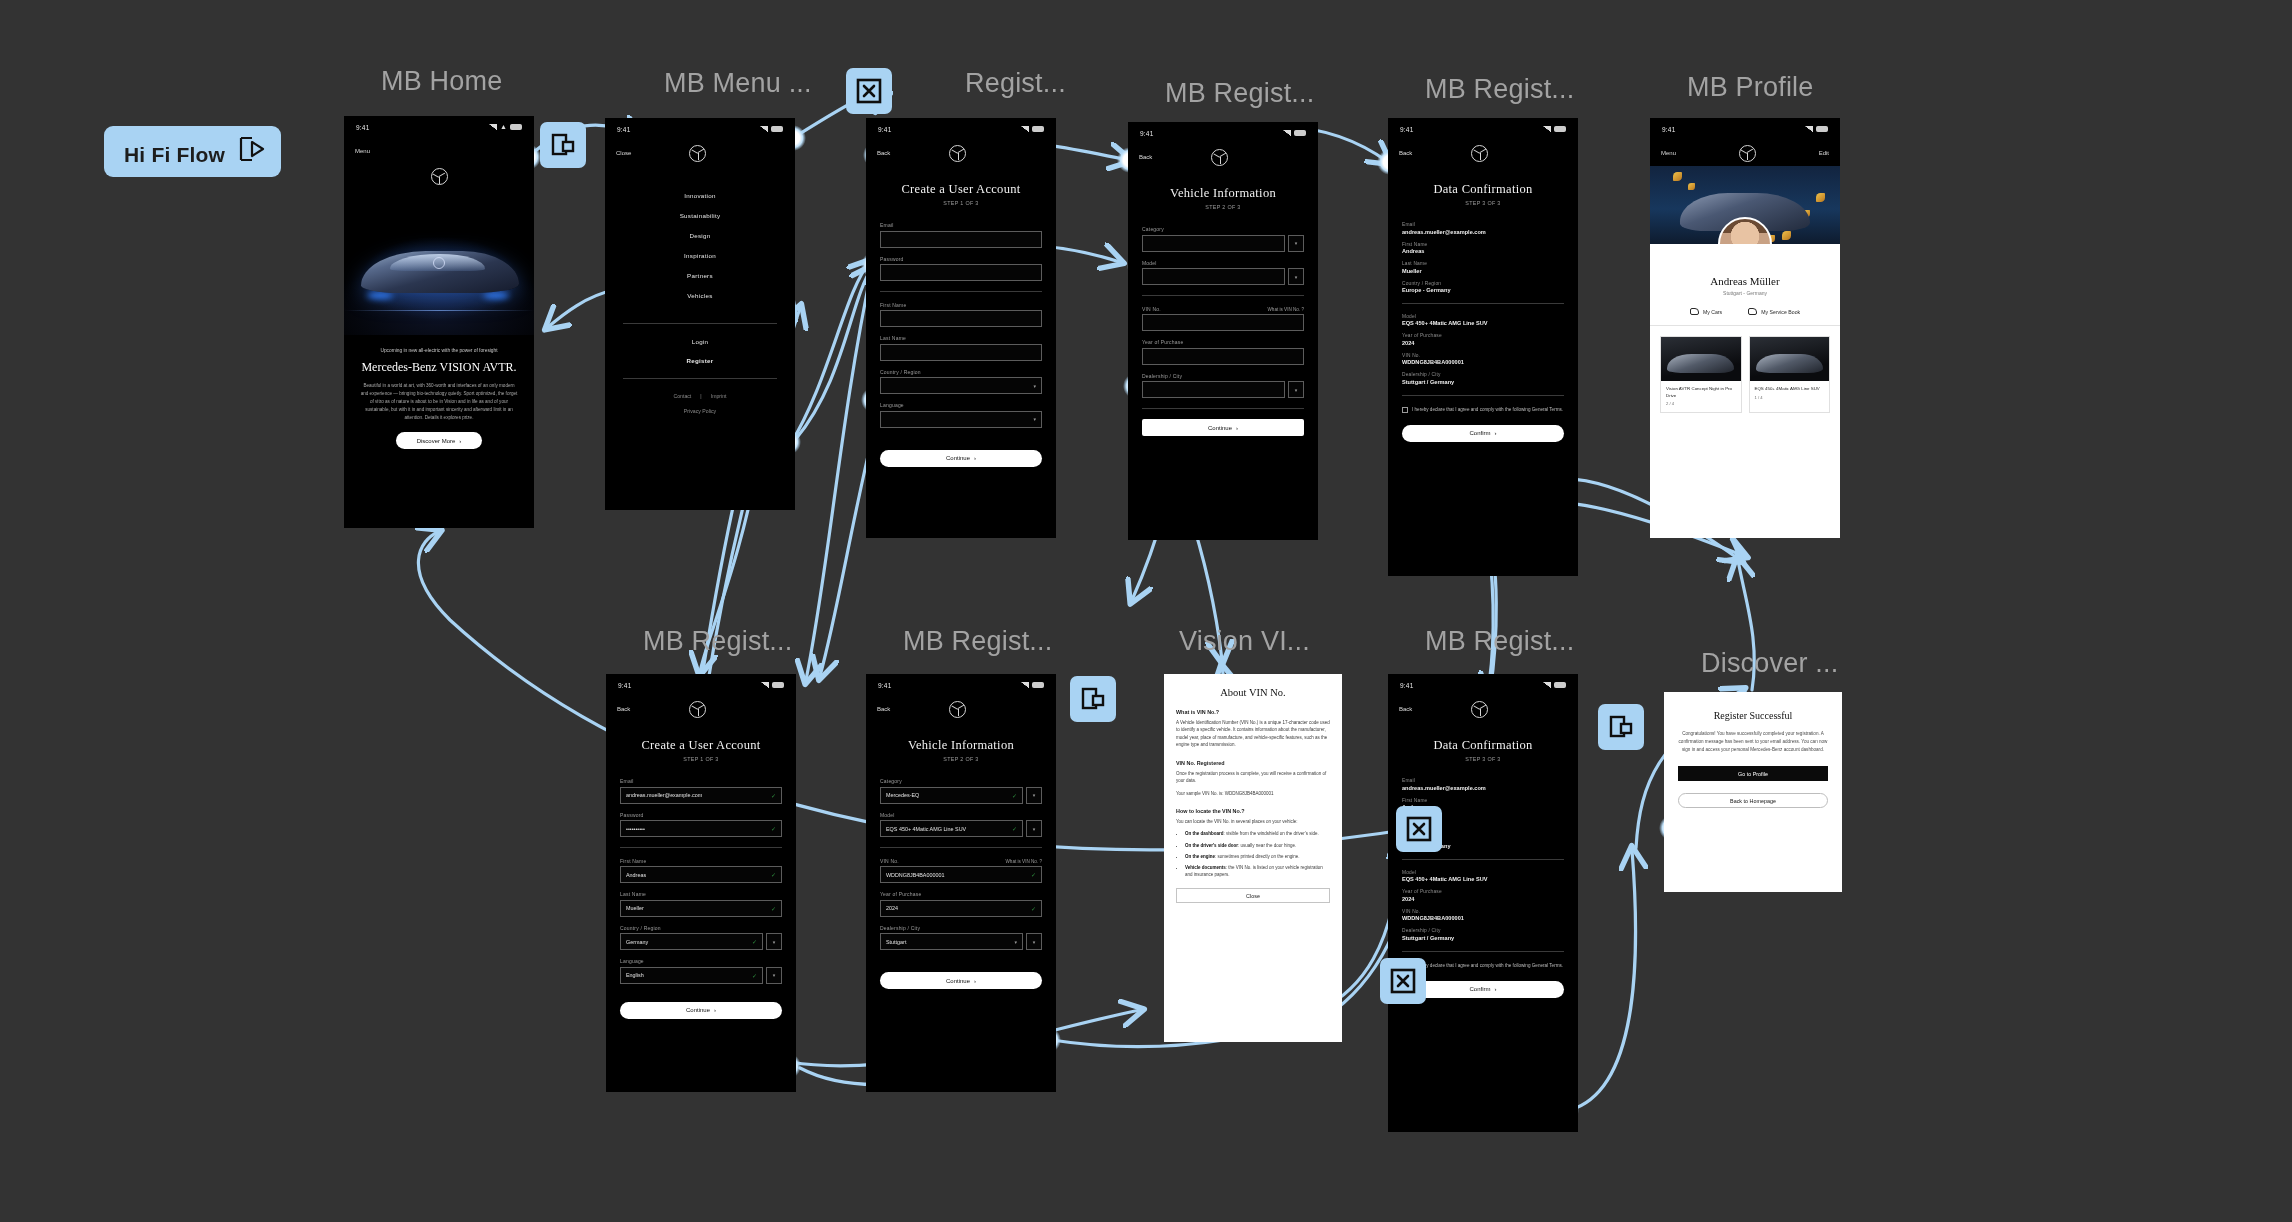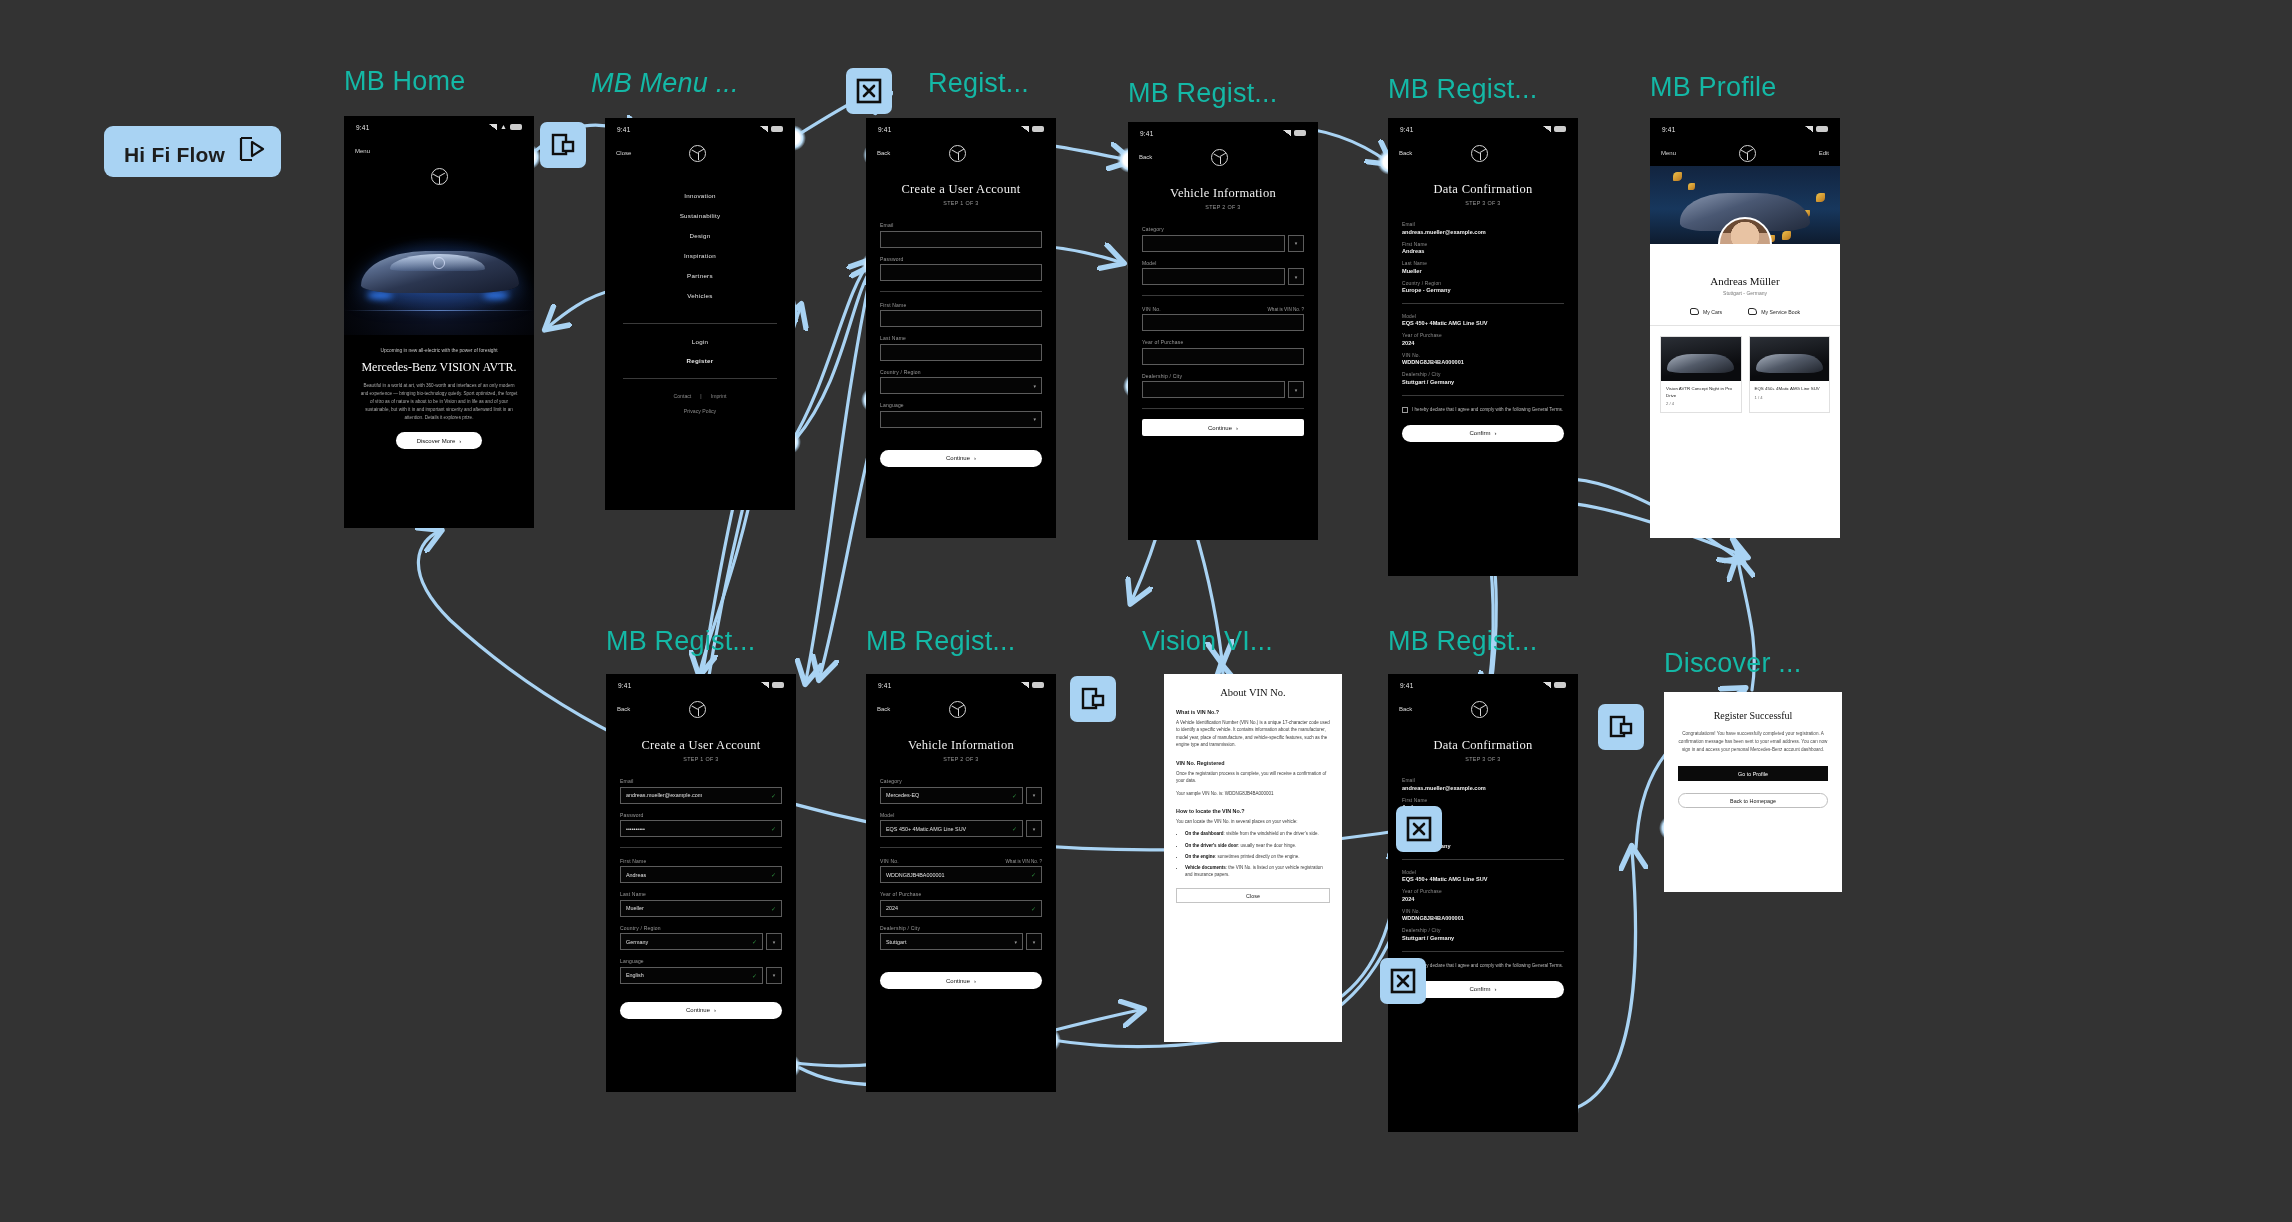--- a/index.html
+++ b/index.html
@@ -11,26 +11,27 @@
     overflow: hidden;
   }
   #canvas { position: relative; width: 2292px; height: 1222px; background: #333333; }
 
   
   #wires { position: absolute; inset: 0; width: 2292px; height: 1222px; pointer-events: none; }
 
   
   .frame-title {
     position: absolute;
-    color: #14b8a6;
+    color: #a3a3a3;
     font-size: 27px;
     font-weight: 400;
     letter-spacing: .2px;
     white-space: nowrap;
     font-family: "Liberation Sans", sans-serif;
+    margin-left: 37px;
   }
 
   
   .frame {
     position: absolute;
     background: #000;
     overflow: hidden;
   }
   .frame.light { background: #ffffff; }
 
@@ -305,21 +306,21 @@
   <div class="flow-pill" style="left:104px; top:126px;">
     <span>Hi Fi Flow</span>
     <span>
       <svg width="28" height="26" viewBox="0 0 28 26">
         <path d="M2,2 h11 M2,2 v22 M2,24 h11 M13,6 L24,13 L13,20 Z" fill="none" stroke="#111" stroke-width="2.2" stroke-linejoin="round"></path>
       </svg>
     </span>
   </div>
 
   <div class="frame-title" style="left:344px; top:66px;">MB Home</div>
-  <div class="frame-title" style="left:591px; top:68px;font-style:italic;">MB Menu ...</div>
+  <div class="frame-title" style="left:627px; top:68px;">MB Menu ...</div>
   <div class="frame-title" style="left:928px; top:68px;">Regist...</div>
   <div class="frame-title" style="left:1128px; top:78px;">MB Regist...</div>
   <div class="frame-title" style="left:1388px; top:74px;">MB Regist...</div>
   <div class="frame-title" style="left:1650px; top:72px;">MB Profile</div>
 
   <div class="frame-title" style="left:606px; top:626px;">MB Regist...</div>
   <div class="frame-title" style="left:866px; top:626px;">MB Regist...</div>
   <div class="frame-title" style="left:1142px; top:626px;">Vision VI...</div>
   <div class="frame-title" style="left:1388px; top:626px;">MB Regist...</div>
   <div class="frame-title" style="left:1664px; top:648px;">Discover ...</div>

